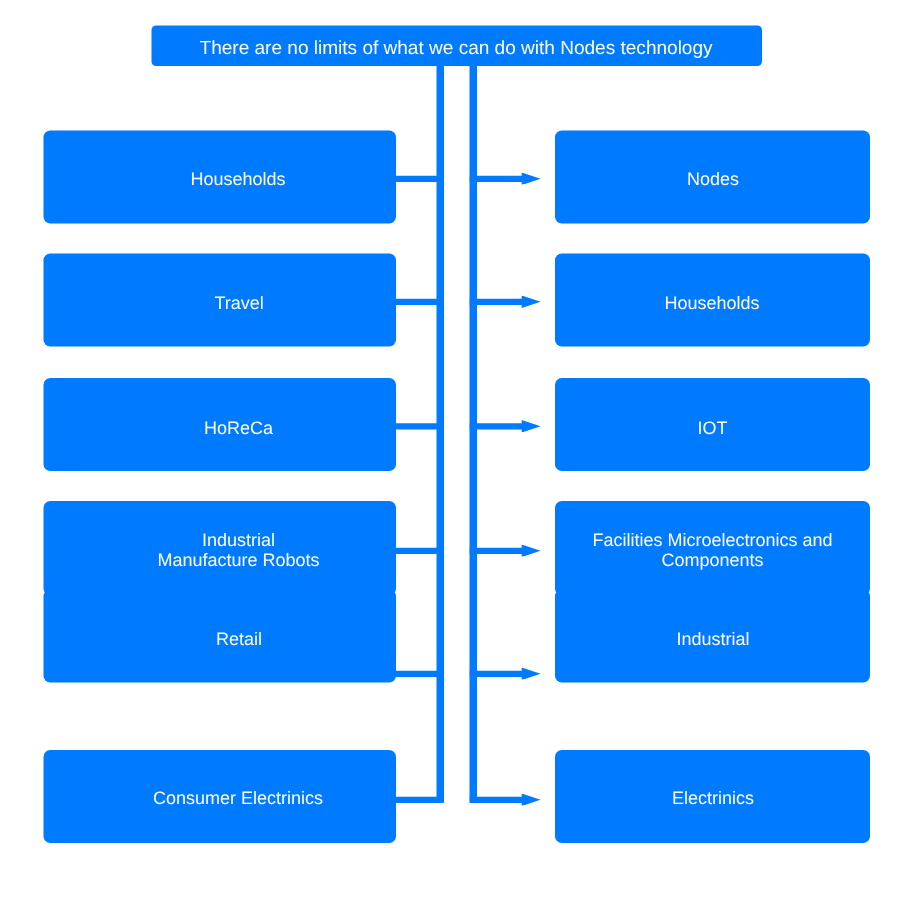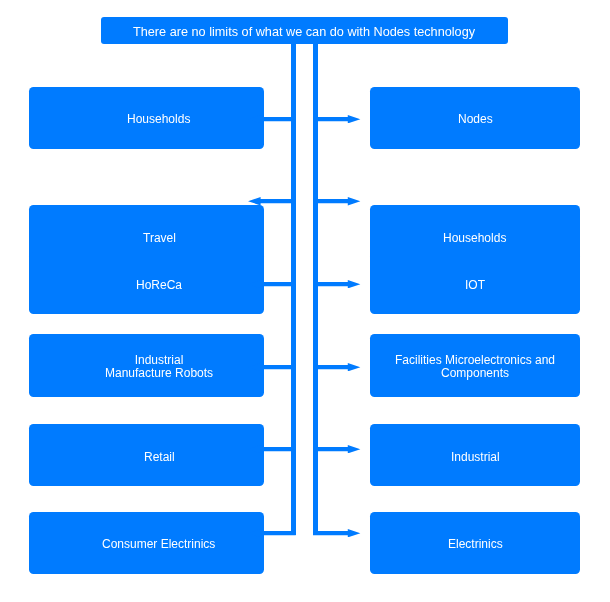--- a/index.html
+++ b/index.html
@@ -24,22 +24,22 @@
   
   .node{position:absolute;width:210px;height:62.3px;background:#007bff;
         border-radius:4.5px;color:#ffffff;display:flex;align-items:center;
         justify-content:center;text-align:center;font-size:12px;
         line-height:12.8px;white-space:pre-line;}
   .node>span{display:block;position:relative;top:2.2px;will-change:transform;}
   .node.multiline>span{top:1.4px;}
   .col-left{left:29px;padding-left:25px;}
   .col-right{left:370px;}
 
-  .r0{top:86.55px;}  .r1{top:169.15px;margin-top:36px;} .r2{top:251.75px;}
-  .r3{top:334.35px;} .r4{top:424px;} .r5{top:499.55px;margin-top:12px;}
+  .r0{top:86.55px;}  .r1{top:169.15px;} .r2{top:251.75px;}
+  .r3{top:334.35px;} .r4{top:393px;} .r5{top:499.55px;}
 
   
   .arrow{position:absolute;}
   .arrow-left{left:248.1px;}
   .arrow-right{left:313.4px;}
   .a0{top:114.7px;} .a1{top:197.3px;}   .a2{top:279.9px;}
   .a3{top:362.5px;} .a4{top:445.1px;} .a5{top:528.7px;}
 </style>
 </head>
 <body>

